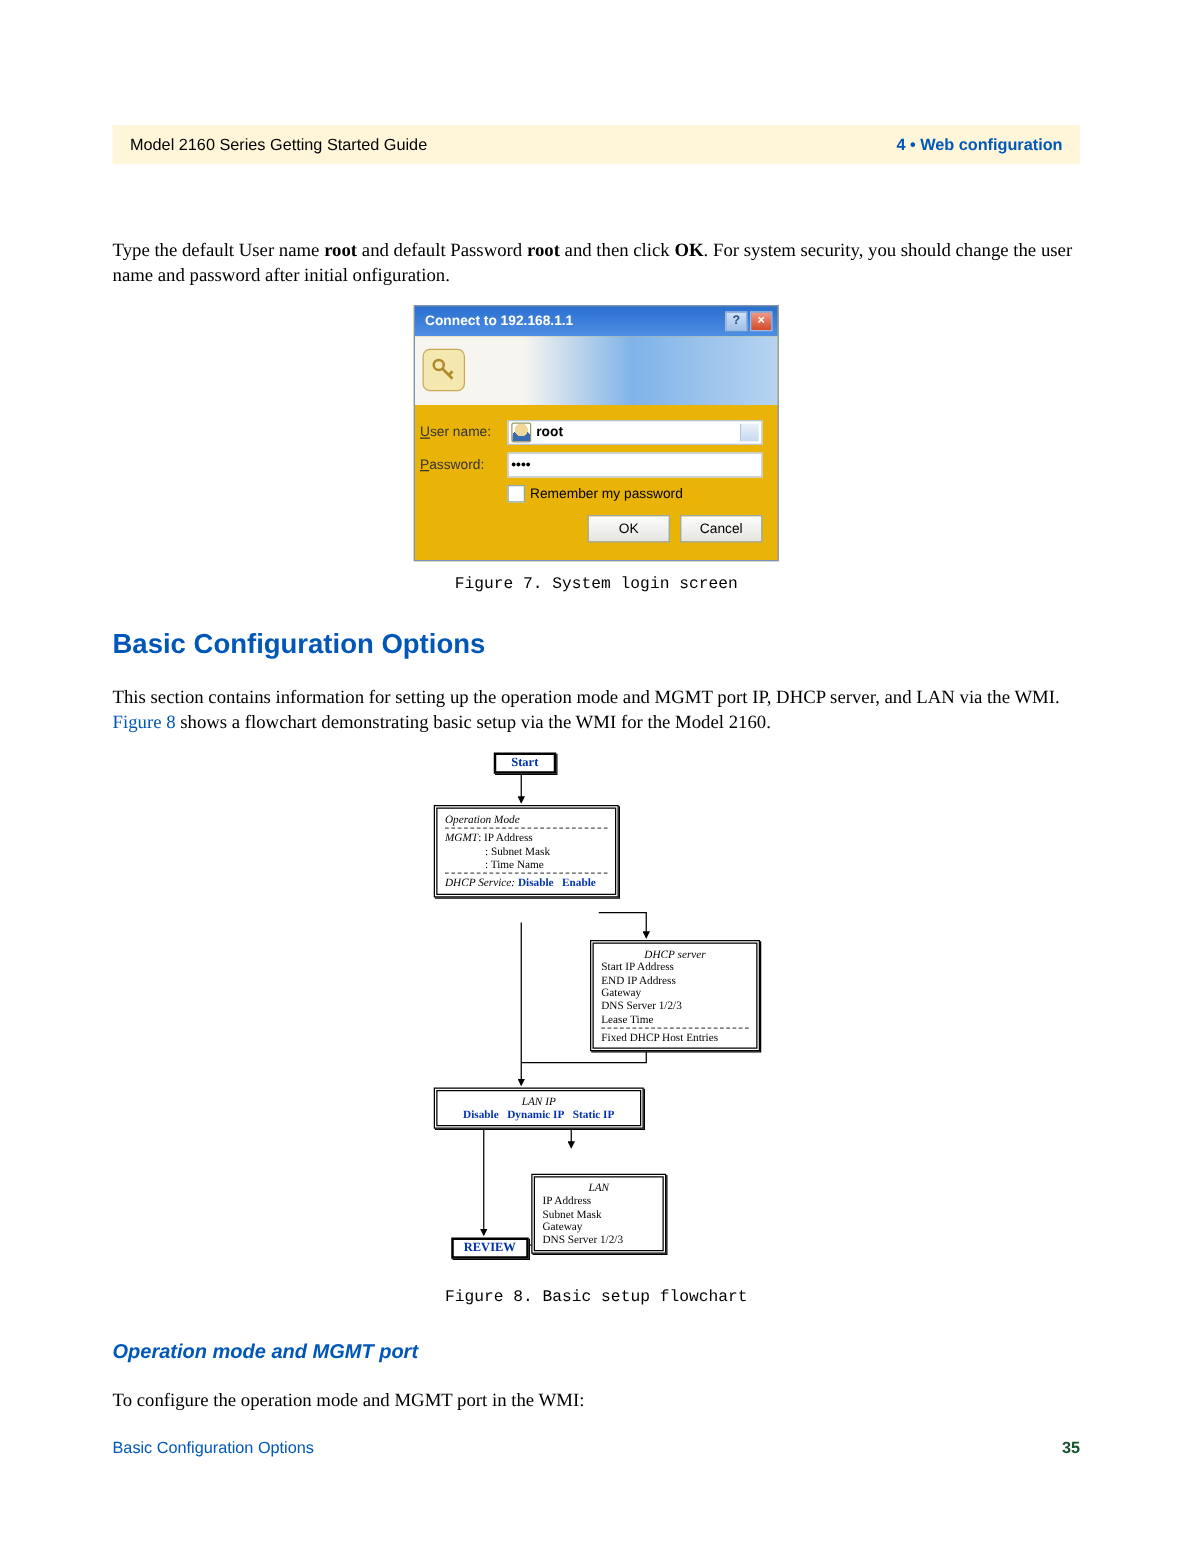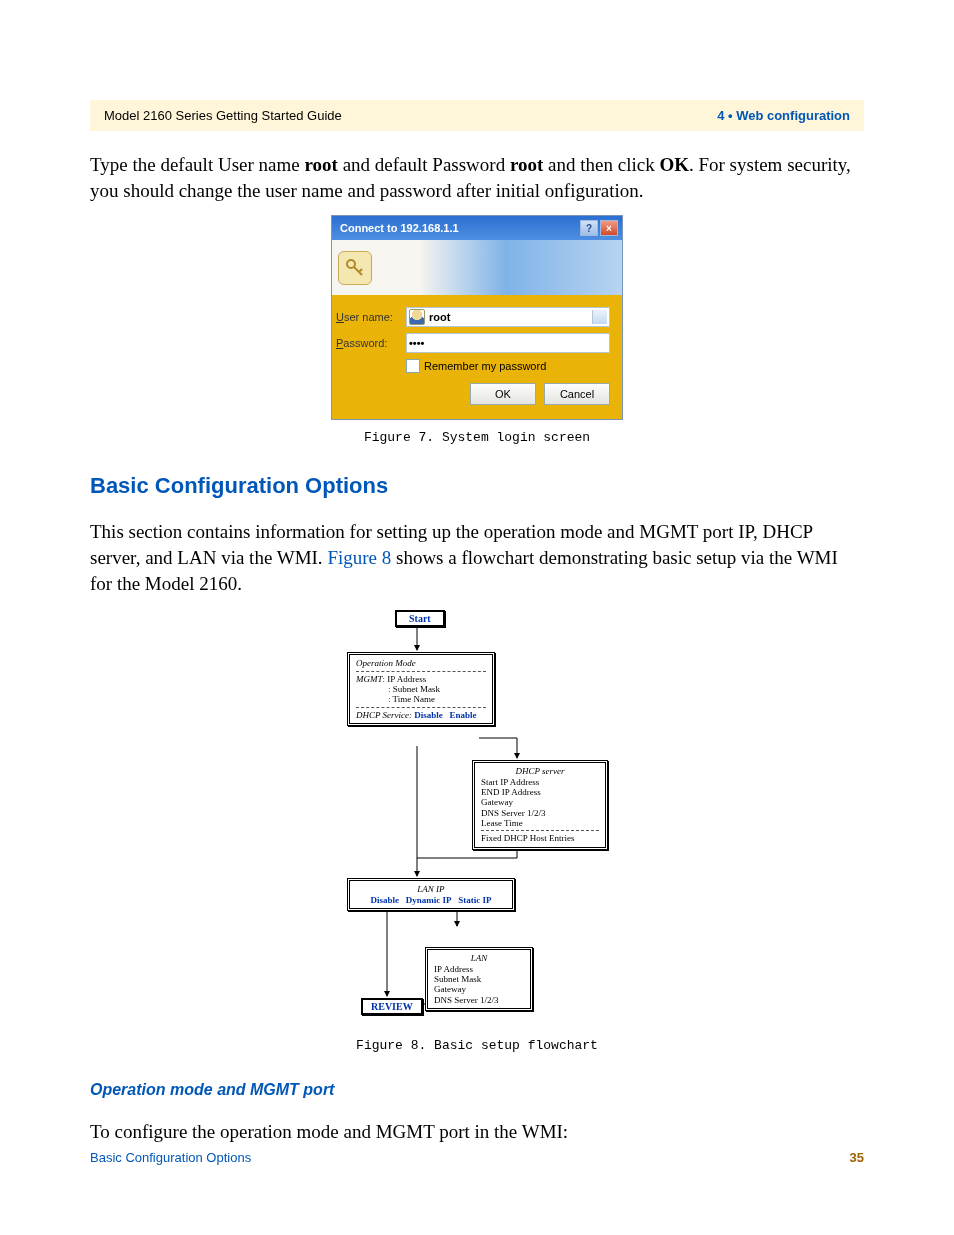--- a/index.html
+++ b/index.html
@@ -18,26 +18,26 @@
     padding: 100px 90px 70px 90px;
   }
   .header-band {
     background: #fff6da;
     padding: 8px 14px;
     display: flex;
     justify-content: space-between;
     align-items: center;
     font-family: Arial, Helvetica, sans-serif;
     font-size: 13px;
-    margin-bottom: 21px;
+    margin-bottom: 60px;
   }
   .header-left { color: #000; }
   .header-right { color: #0057b8; font-weight: bold; }
   .body-text {
-    font-size: 19px;
+    font-size: 15px;
     line-height: 1.35;
     margin-bottom: 12px;
     margin-top: 20px;
   }
   .figure-caption {
     text-align: center;
     font-family: Liberation Mono, monospace;
     font-size: 13px;
     margin: 10px 0 28px 0;
   }
@@ -61,21 +61,21 @@
     position: absolute;
     bottom: 70px;
     left: 90px;
     right: 90px;
     display: flex;
     justify-content: space-between;
     font-family: Arial, Helvetica, sans-serif;
     font-size: 13px;
   }
   .footer-left { color: #0057b8; }
-  .footer-right { font-weight: bold; color: #a16207; }
+  .footer-right { font-weight: bold; color: #14532d; }
 
   
   .login-dialog-wrap {
     display: flex;
     justify-content: center;
     margin: 8px 0 4px 0;
   }
   .login-dialog {
     width: 290px;
     border: 1px solid #7a94b8;

